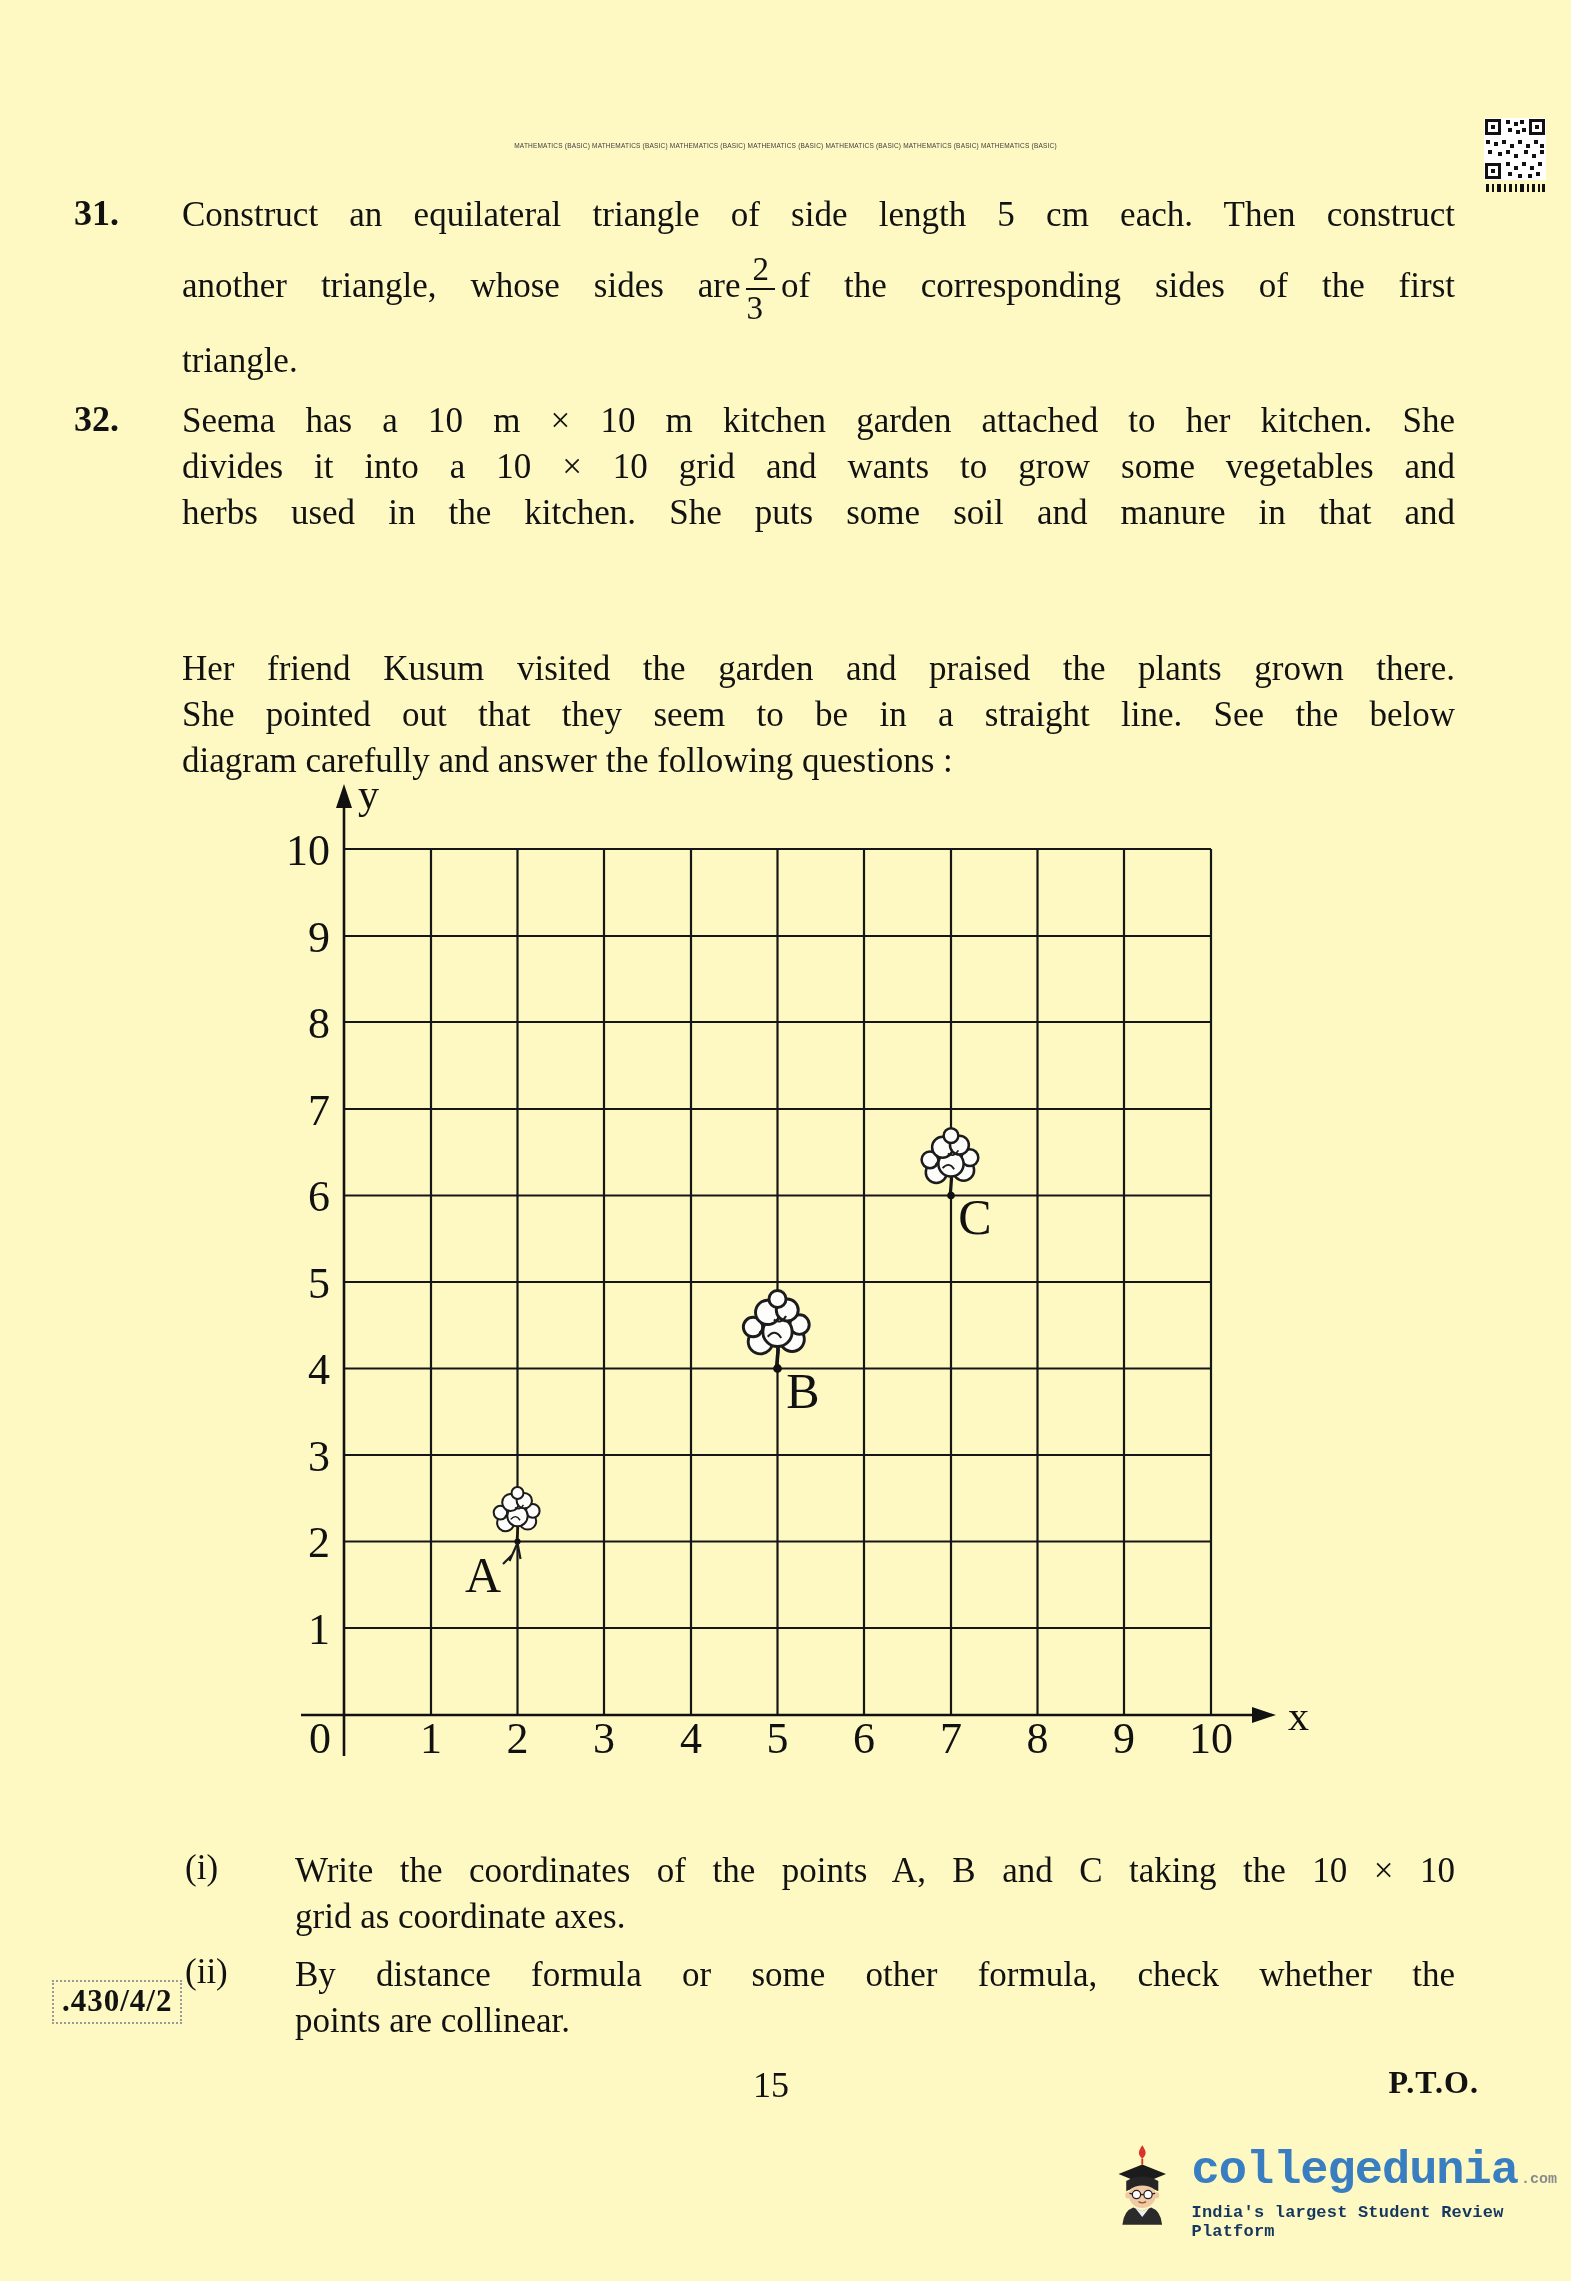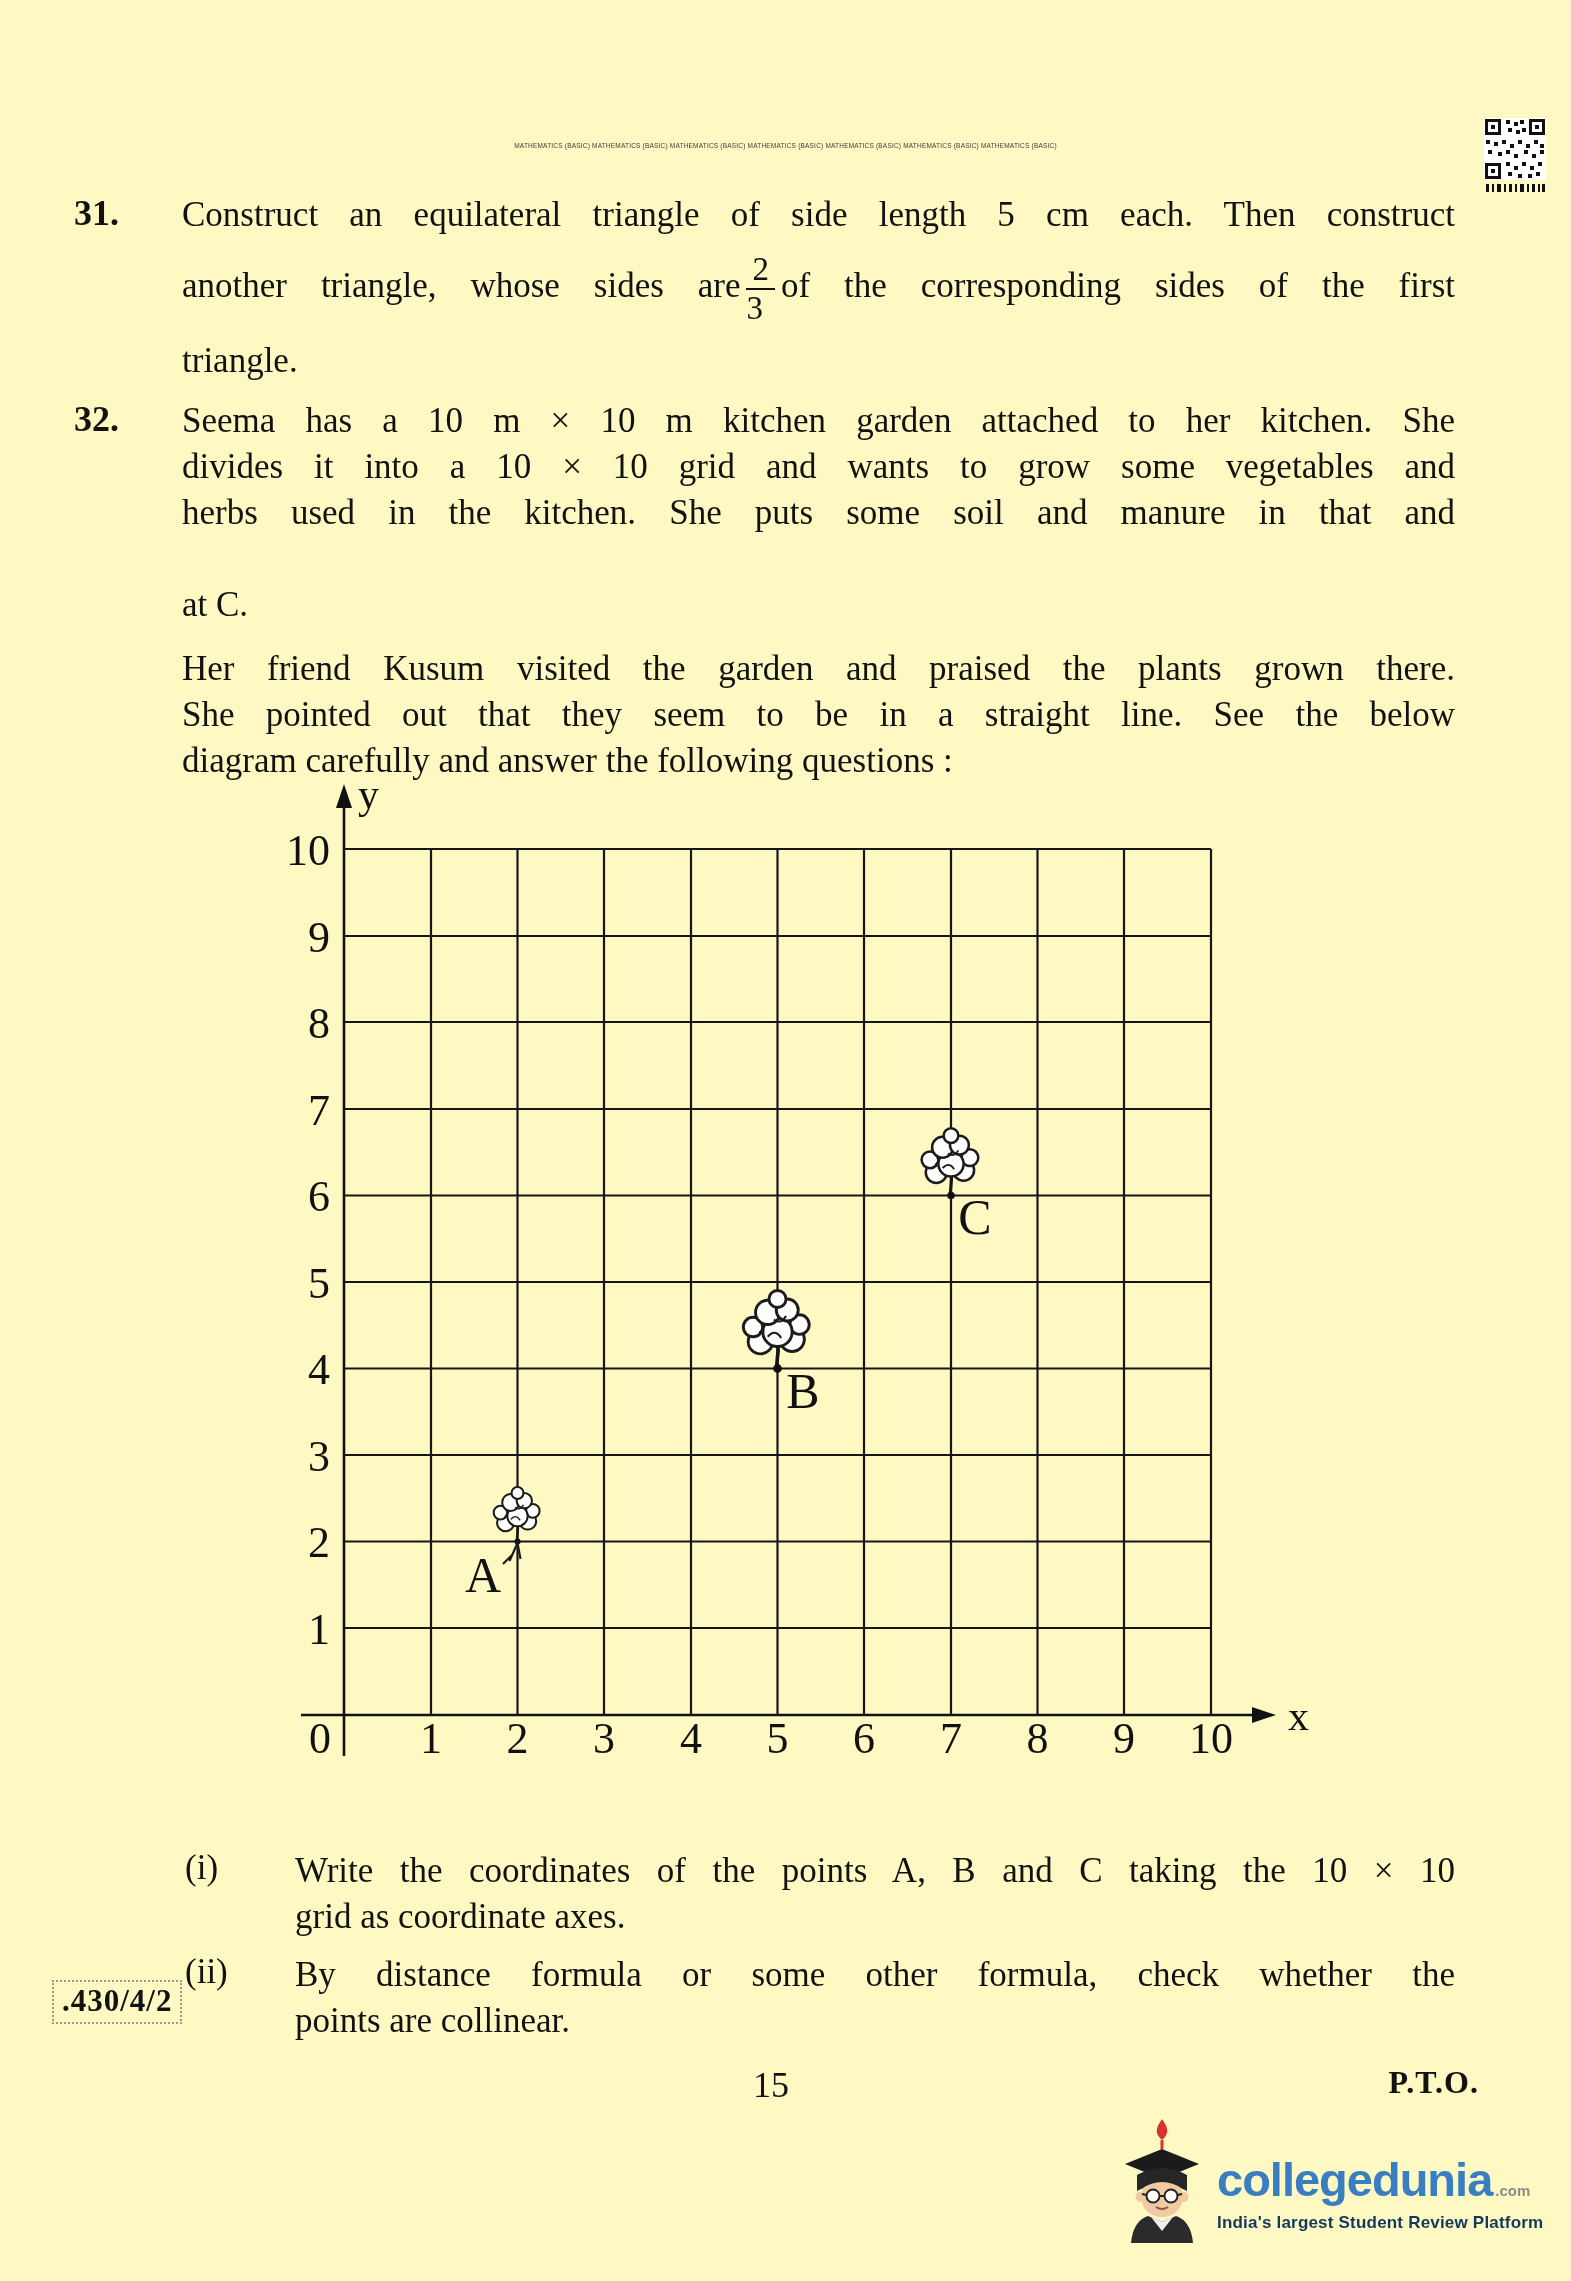--- a/index.html
+++ b/index.html
@@ -54,21 +54,21 @@
     text-align:center; font-size:36px;
   }
   .footer-pto{
     position:absolute; right:92px; top:2064px;
     font-size:32px; font-weight:bold; letter-spacing:1px;
   }
   .logo{
     position:absolute; right:14px; top:2112px; width:450px; height:160px;
     display:flex; align-items:center;
   }
-  .logo-text{ font-family:Liberation Sans, sans-serif; }
+  .logo-text{ margin-left:14px; font-family:Liberation Mono, monospace; }
   .logo-name-row{ display:flex; align-items:baseline; }
   .logo-name{
     font-size:47px; font-weight:bold; color:#3a7ec2; letter-spacing:-1px;
   }
   .logo-tld{ font-size:15px; color:#8b8b8b; margin-left:3px; font-weight:bold; }
   .logo-tagline{
     margin-top:6px; font-size:17px; font-weight:bold; color:#14375f; letter-spacing:.2px;
   }
 </style>
 </head>
@@ -138,21 +138,20 @@
 
   <div class="qnum" style="top:192px;">31.</div>
   <div class="qline" style="top:192px;">Construct an equilateral triangle of side length 5 cm each. Then construct</div>
   <div class="qline q31l2" style="top:240px;"><span>another triangle, whose sides are</span><span class="frac"><span class="num">2</span><span class="den">3</span></span><span>of the corresponding sides of the first</span></div>
   <div class="qline lastline" style="top:338px;">triangle.</div>
 
   <div class="qnum" style="top:398px;">32.</div>
   <div class="qline" style="top:398px;">Seema has a 10 m × 10 m kitchen garden attached to her kitchen. She</div>
   <div class="qline" style="top:444px;">divides it into a 10 × 10 grid and wants to grow some vegetables and</div>
   <div class="qline" style="top:490px;">herbs used in the kitchen. She puts some soil and manure in that and</div>
-  <div class="qline lastline" style="top:582px;">at C.</div>
 
   <div class="qline" style="top:692px;">She pointed out that they seem to be in a straight line. See the below</div>
   <div class="qline" style="top:646px;">Her friend Kusum visited the garden and praised the plants grown there.</div>
   <div class="qline lastline" style="top:738px;">diagram carefully and answer the following questions :</div>
 
   <svg class="diagram-svg" width="1571" height="1110" viewBox="0 0 1571 1110">
     <defs>
       <g id="bush">
         <path d="M0,2 C-2,-8 2,-12 0,-20" stroke="#161616" stroke-width="3" fill="none"></path>
         <g fill="#fdfdfc" stroke="#1c1c1c" stroke-width="2.4">

